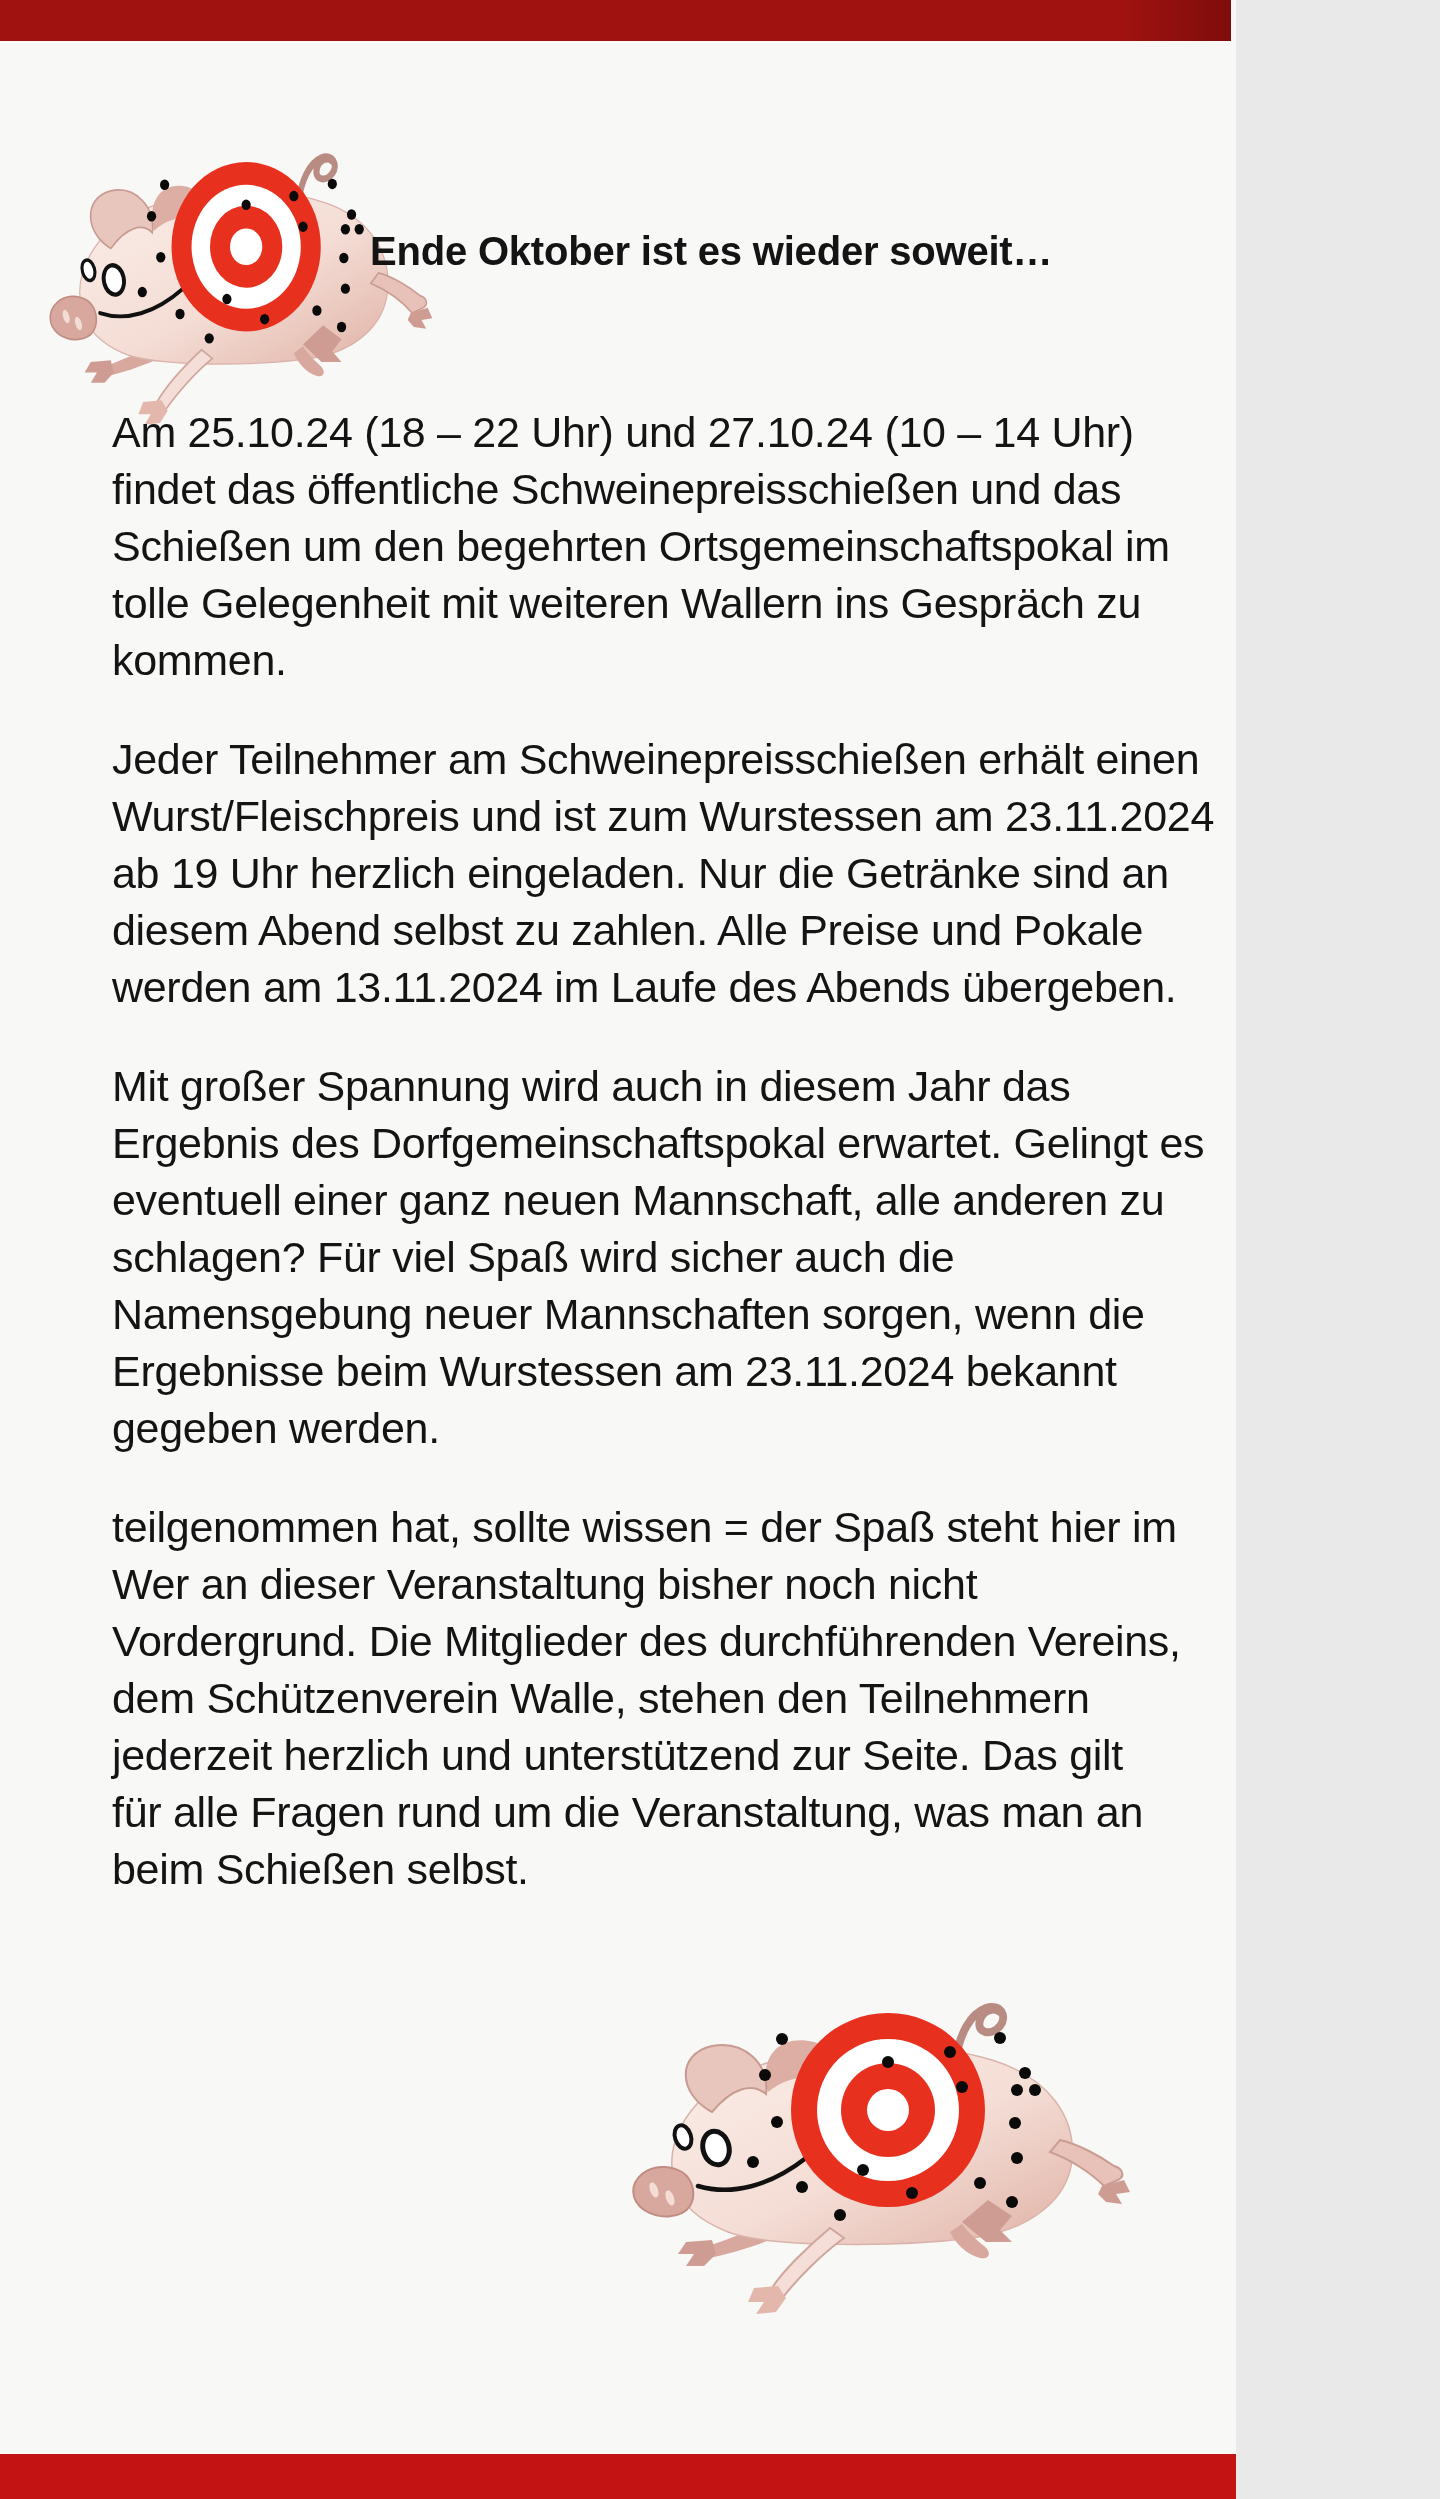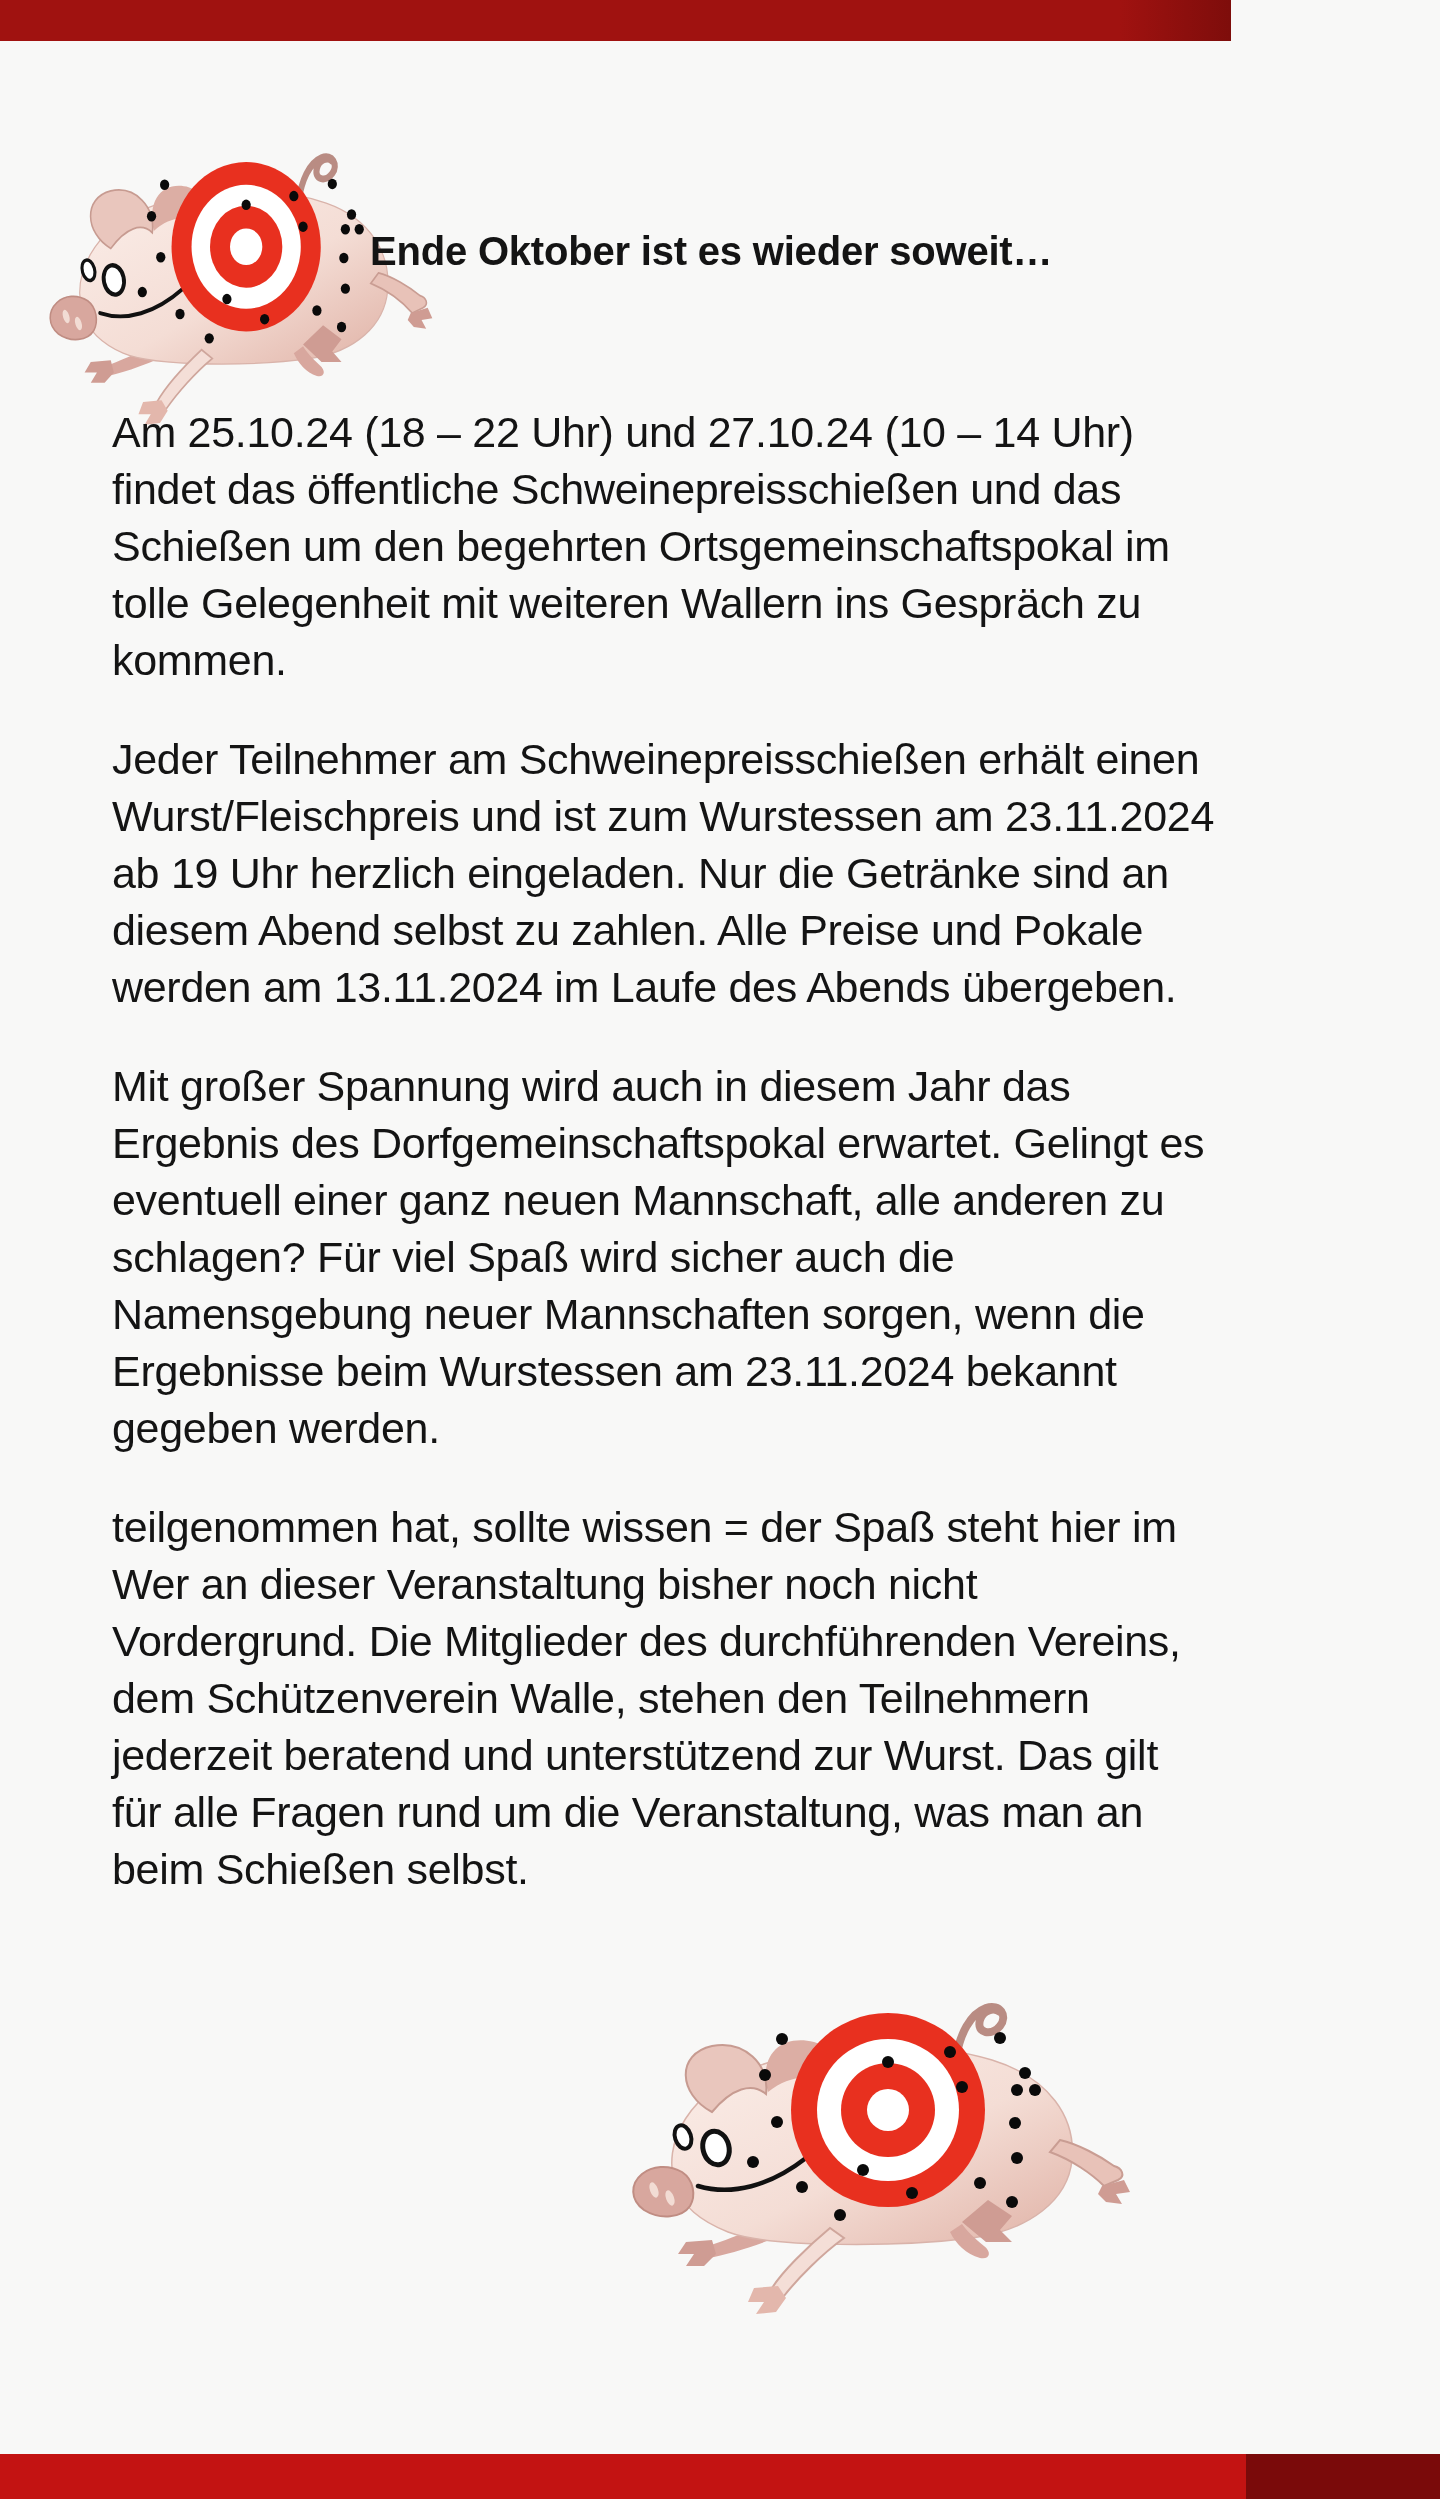--- a/index.html
+++ b/index.html
@@ -1,18 +1,18 @@
 <!DOCTYPE html>
 <html style="--bg: #f8f8f7; --text: #141414; --top-bar: #a01210; --bottom-bar: #c31312; --bottom-bar-dark: #7a0a0a; --target-red: #e8301f;"><head>
 <meta charset="utf-8">
 <style>
   html, body { margin: 0; padding: 0; background: #e9e9e9; }
   .page {
     position: relative;
-    width: 1440px;
+    width: 1236px;
     height: 2499px;
     background: var(--bg, #f8f8f7);
     color: var(--text, #141414);
     font-family: "Liberation Sans", sans-serif;
     overflow: hidden;
   }
   .top-bar {
     position: absolute;
     top: 0; left: 0;
     width: 1231px; height: 41px;
@@ -159,21 +159,21 @@
         <div class="line"><span>schlagen? Für viel Spaß wird sicher auch die</span></div>
         <div class="line"><span>Namensgebung neuer Mannschaften sorgen, wenn die</span></div>
         <div class="line"><span>Ergebnisse beim Wurstessen am 23.11.2024 bekannt</span></div>
         <div class="line"><span>gegeben werden.</span></div>
       </div>
     <div class="para">
         <div class="line"><span>teilgenommen hat, sollte wissen = der Spaß steht hier im</span></div>
         <div class="line"><span>Wer an dieser Veranstaltung bisher noch nicht</span></div>
         <div class="line"><span>Vordergrund. Die Mitglieder des durchführenden Vereins,</span></div>
         <div class="line"><span>dem Schützenverein Walle, stehen den Teilnehmern</span></div>
-        <div class="line"><span>jederzeit beratend und unterstützend zur Wurst. Das gilt</span></div>
+        <div class="line"><span>jederzeit herzlich und unterstützend zur Seite. Das gilt</span></div>
         <div class="line"><span>für alle Fragen rund um die Veranstaltung, was man an</span></div>
         <div class="line"><span>beim Schießen selbst.</span></div>
       </div>
   </div>
 
   <div class="pig pig-bottom">
     <svg viewBox="0 0 520 330" preserveAspectRatio="none">
       <use href="#pig"></use>
     </svg>
   </div>

